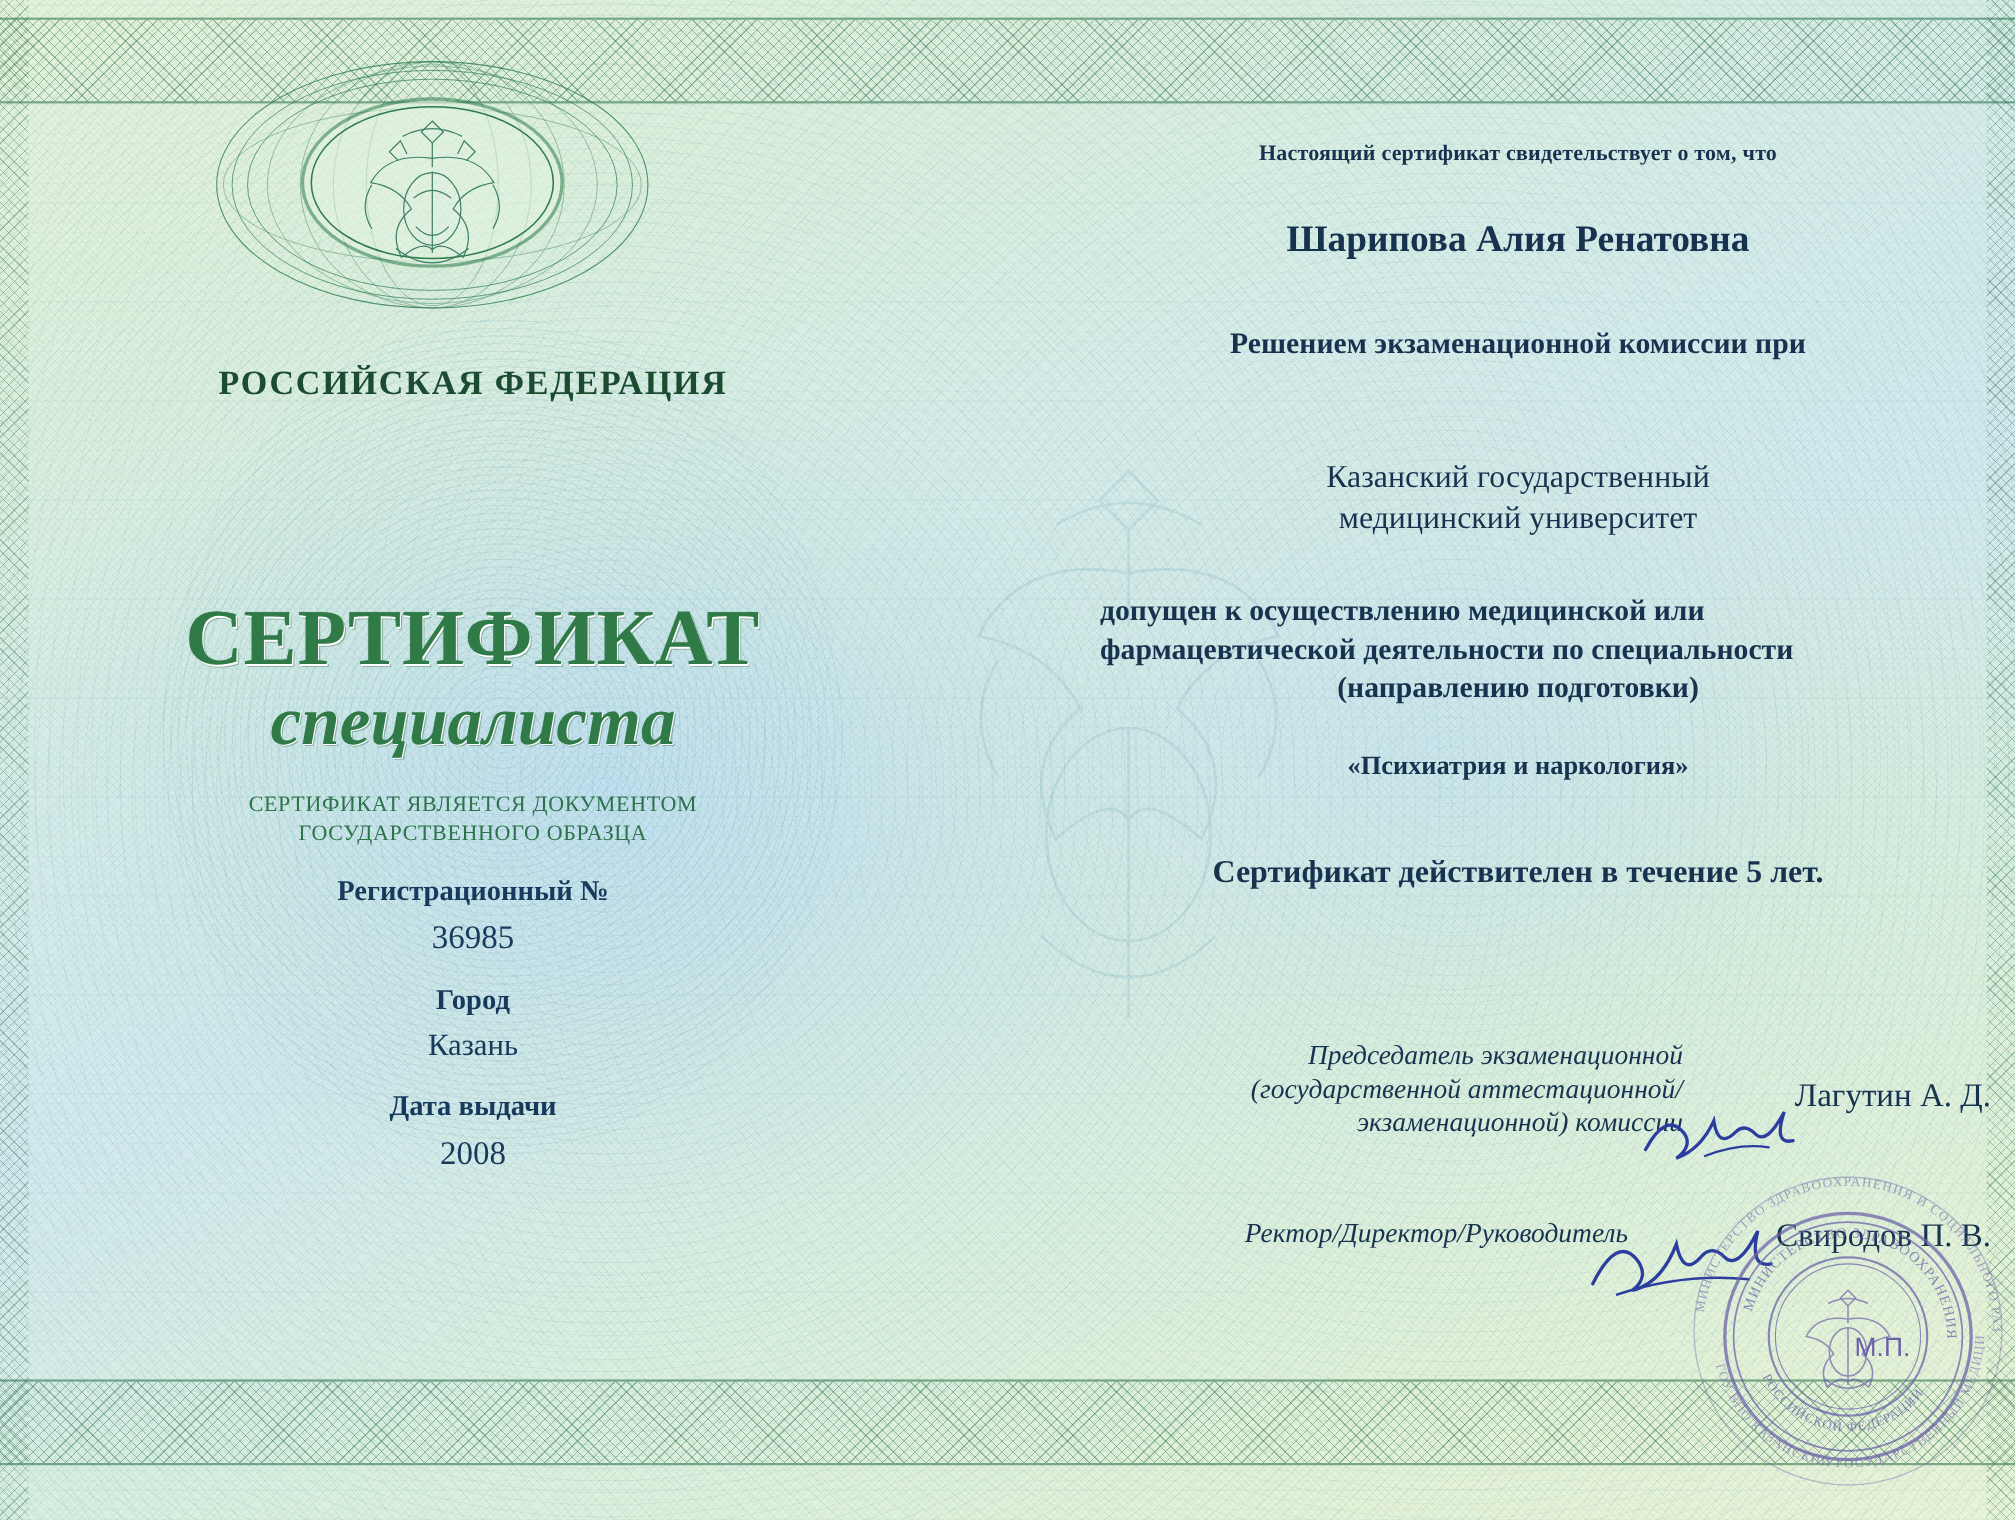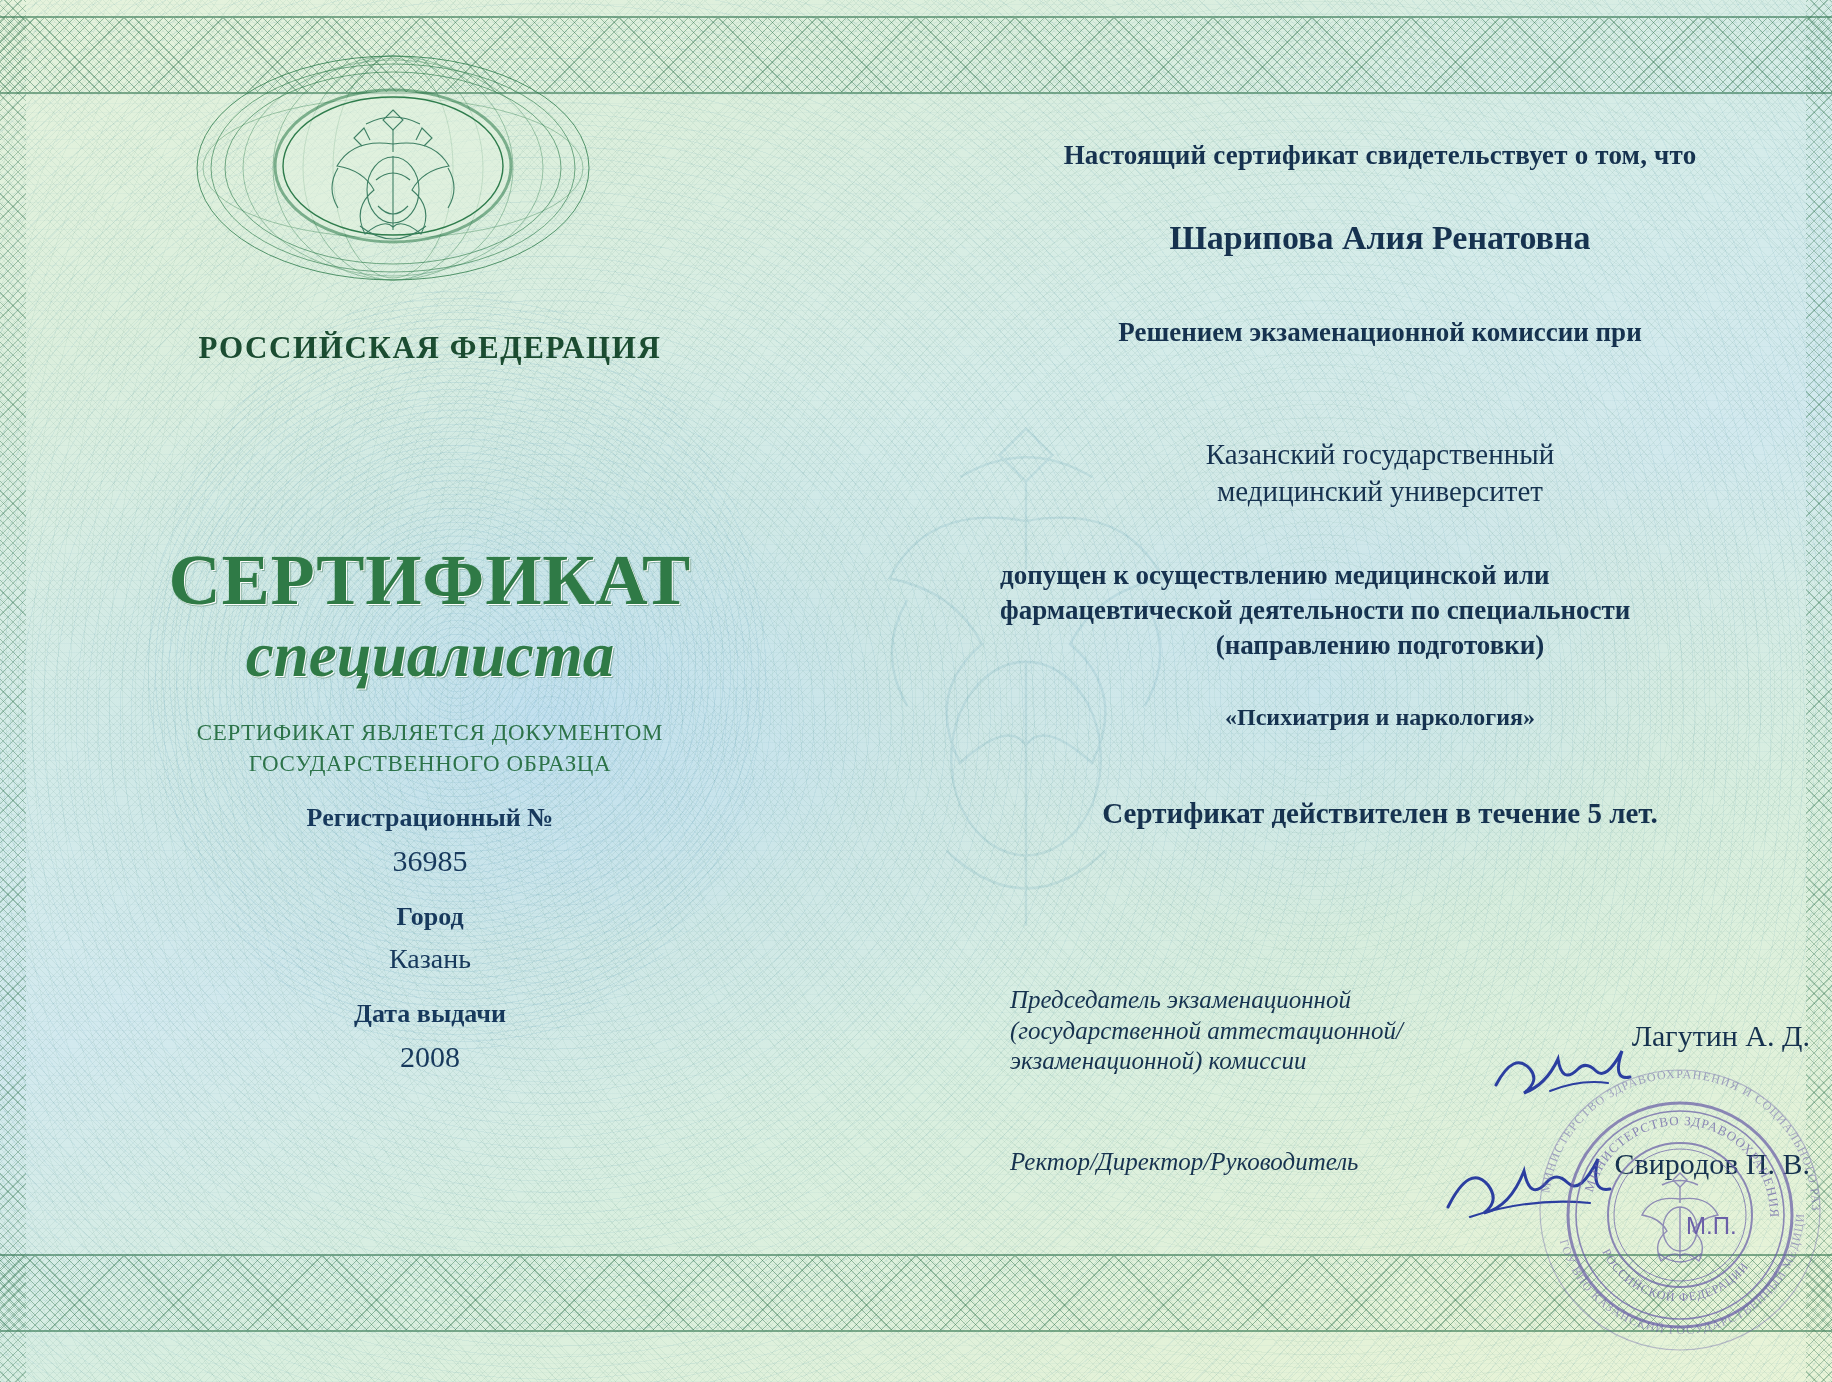--- a/index.html
+++ b/index.html
@@ -142,21 +142,21 @@
   }
   .serial {
     margin-top: 16px;
     font-size: 38px;
     font-weight: bold;
     letter-spacing: 1.5px;
     color: #1f3f5e;
   }
   .gos-line {
     margin-top: 26px;
-    font-size: 23px;
+    font-size: 20px;
     letter-spacing: .6px;
     line-height: 1.32;
     color: #2c7349;
   }
   .field-label {
     margin-top: 24px;
     font-size: 26px;
     font-weight: bold;
     color: #17395c;
   }
@@ -169,24 +169,23 @@
   
   .right-col {
     position: absolute;
     left: 1000px;
     top: 128px;
     width: 760px;
     color: #16324f;
   }
   .r-head {
     text-align: center;
-    font-size: 27px;
+    font-size: 20px;
     font-weight: bold;
     letter-spacing: .2px;
-    margin-top: 12px;
   }
   .r-name {
     text-align: center;
     margin-top: 48px;
     font-size: 34px;
     font-weight: bold;
   }
   .r-commission {
     text-align: center;
     margin-top: 60px;
@@ -217,22 +216,23 @@
     text-align: center;
     margin-top: 66px;
     font-size: 29px;
     font-weight: bold;
   }
 
   
   .sig-block {
     position: absolute;
     left: 1010px;
-    top: 985px;
+    top: 945px;
     width: 800px;
+    text-align: right;
   }
   .sig-row {
     position: relative;
     display: flex;
     align-items: flex-start;
     justify-content: space-between;
   }
   .sig-role {
     font-style: italic;
     font-size: 25px;

